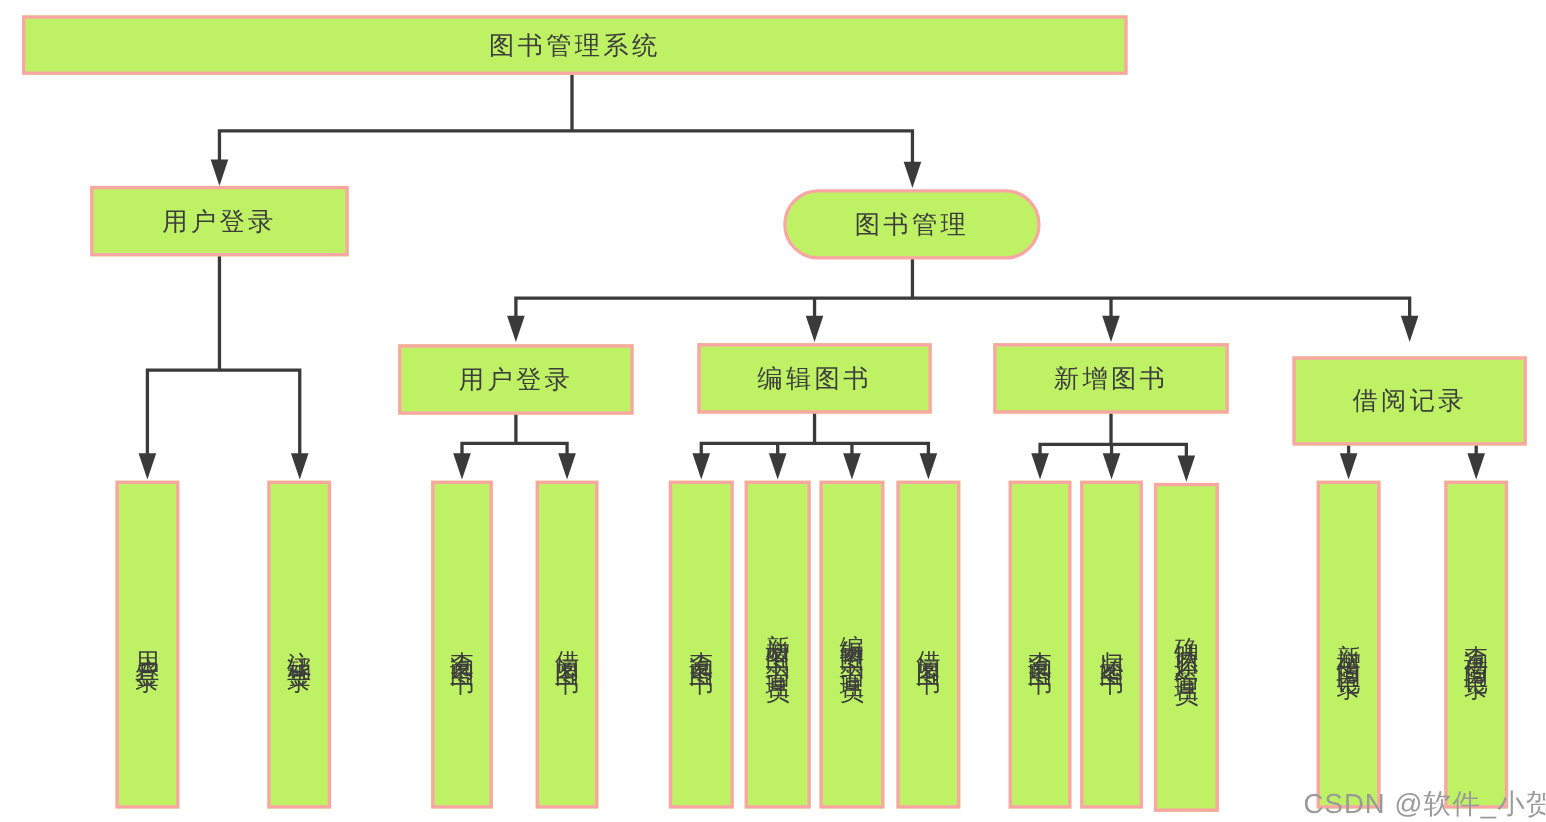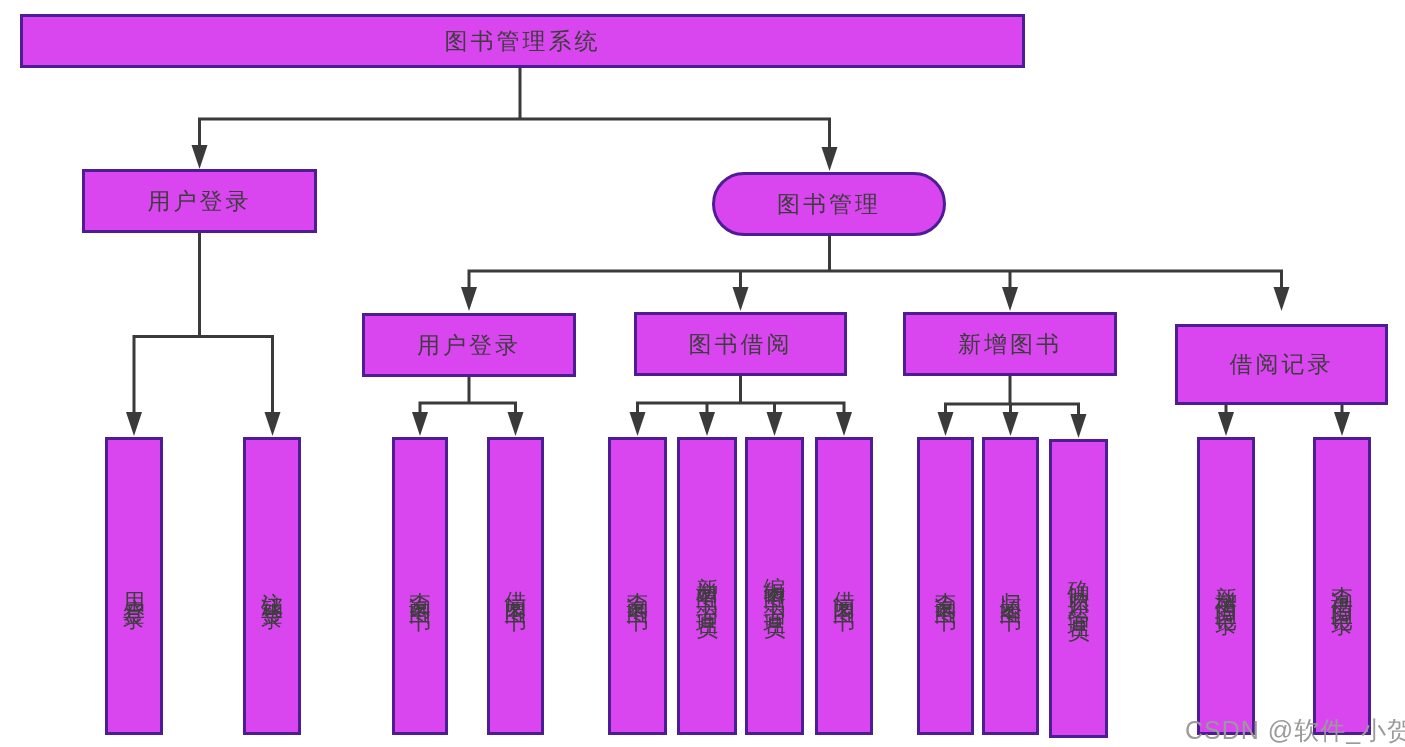--- a/index.html
+++ b/index.html
@@ -17,22 +17,22 @@
   }
   #wires {
     position: absolute;
     left: 0; top: 0;
     width: 1405px;
     height: 747px;
   }
   .box {
     position: absolute;
     box-sizing: border-box;
-    border: 3px solid #4c1d95;
-    background: #d946ef;
+    border: 3px solid #fca5a5;
+    background: #bef264;
     color: #3d3d3d;
     display: flex;
     align-items: center;
     justify-content: center;
     text-align: center;
   }
   .hbox {
     font-size: 23px;
     letter-spacing: 3px;
     line-height: 1;
@@ -104,21 +104,21 @@
       <polygon points="1334,412 1350,412 1342,436"></polygon>
     </g>
   </svg>
 
   <div class="box hbox" style="left:20px; top:14px; width:1005px; height:54px;">图书管理系统</div>
 
   <div class="box hbox" style="left:82px; top:169px; width:235px; height:64px;">用户登录</div>
   <div class="box hbox" style="left:712px; top:172px; width:234px; height:64px;border-radius:32px;">图书管理</div>
 
   <div class="box hbox" style="left:362px; top:313px; width:214px; height:64px;">用户登录</div>
-  <div class="box hbox" style="left:634px; top:312px; width:213px; height:64px;">图书借阅</div>
+  <div class="box hbox" style="left:634px; top:312px; width:213px; height:64px;">编辑图书</div>
   <div class="box hbox" style="left:903px; top:312px; width:214px; height:64px;">新增图书</div>
   <div class="box hbox" style="left:1175px; top:324px; width:213px; height:81px;text-align:center;">借阅记录</div>
 
   <div class="box vbox" style="left:105px; top:437px; width:58px; height:298px;">用户登录</div>
   <div class="box vbox" style="left:243px; top:437px; width:58px; height:298px;">注销登录</div>
 
   <div class="box vbox" style="left:392px; top:437px; width:56px; height:298px;">查询图书</div>
   <div class="box vbox" style="left:487px; top:437px; width:57px; height:298px;">借阅图书</div>
 
   <div class="box vbox" style="left:608px; top:437px; width:59px; height:298px;">查询图书</div>

